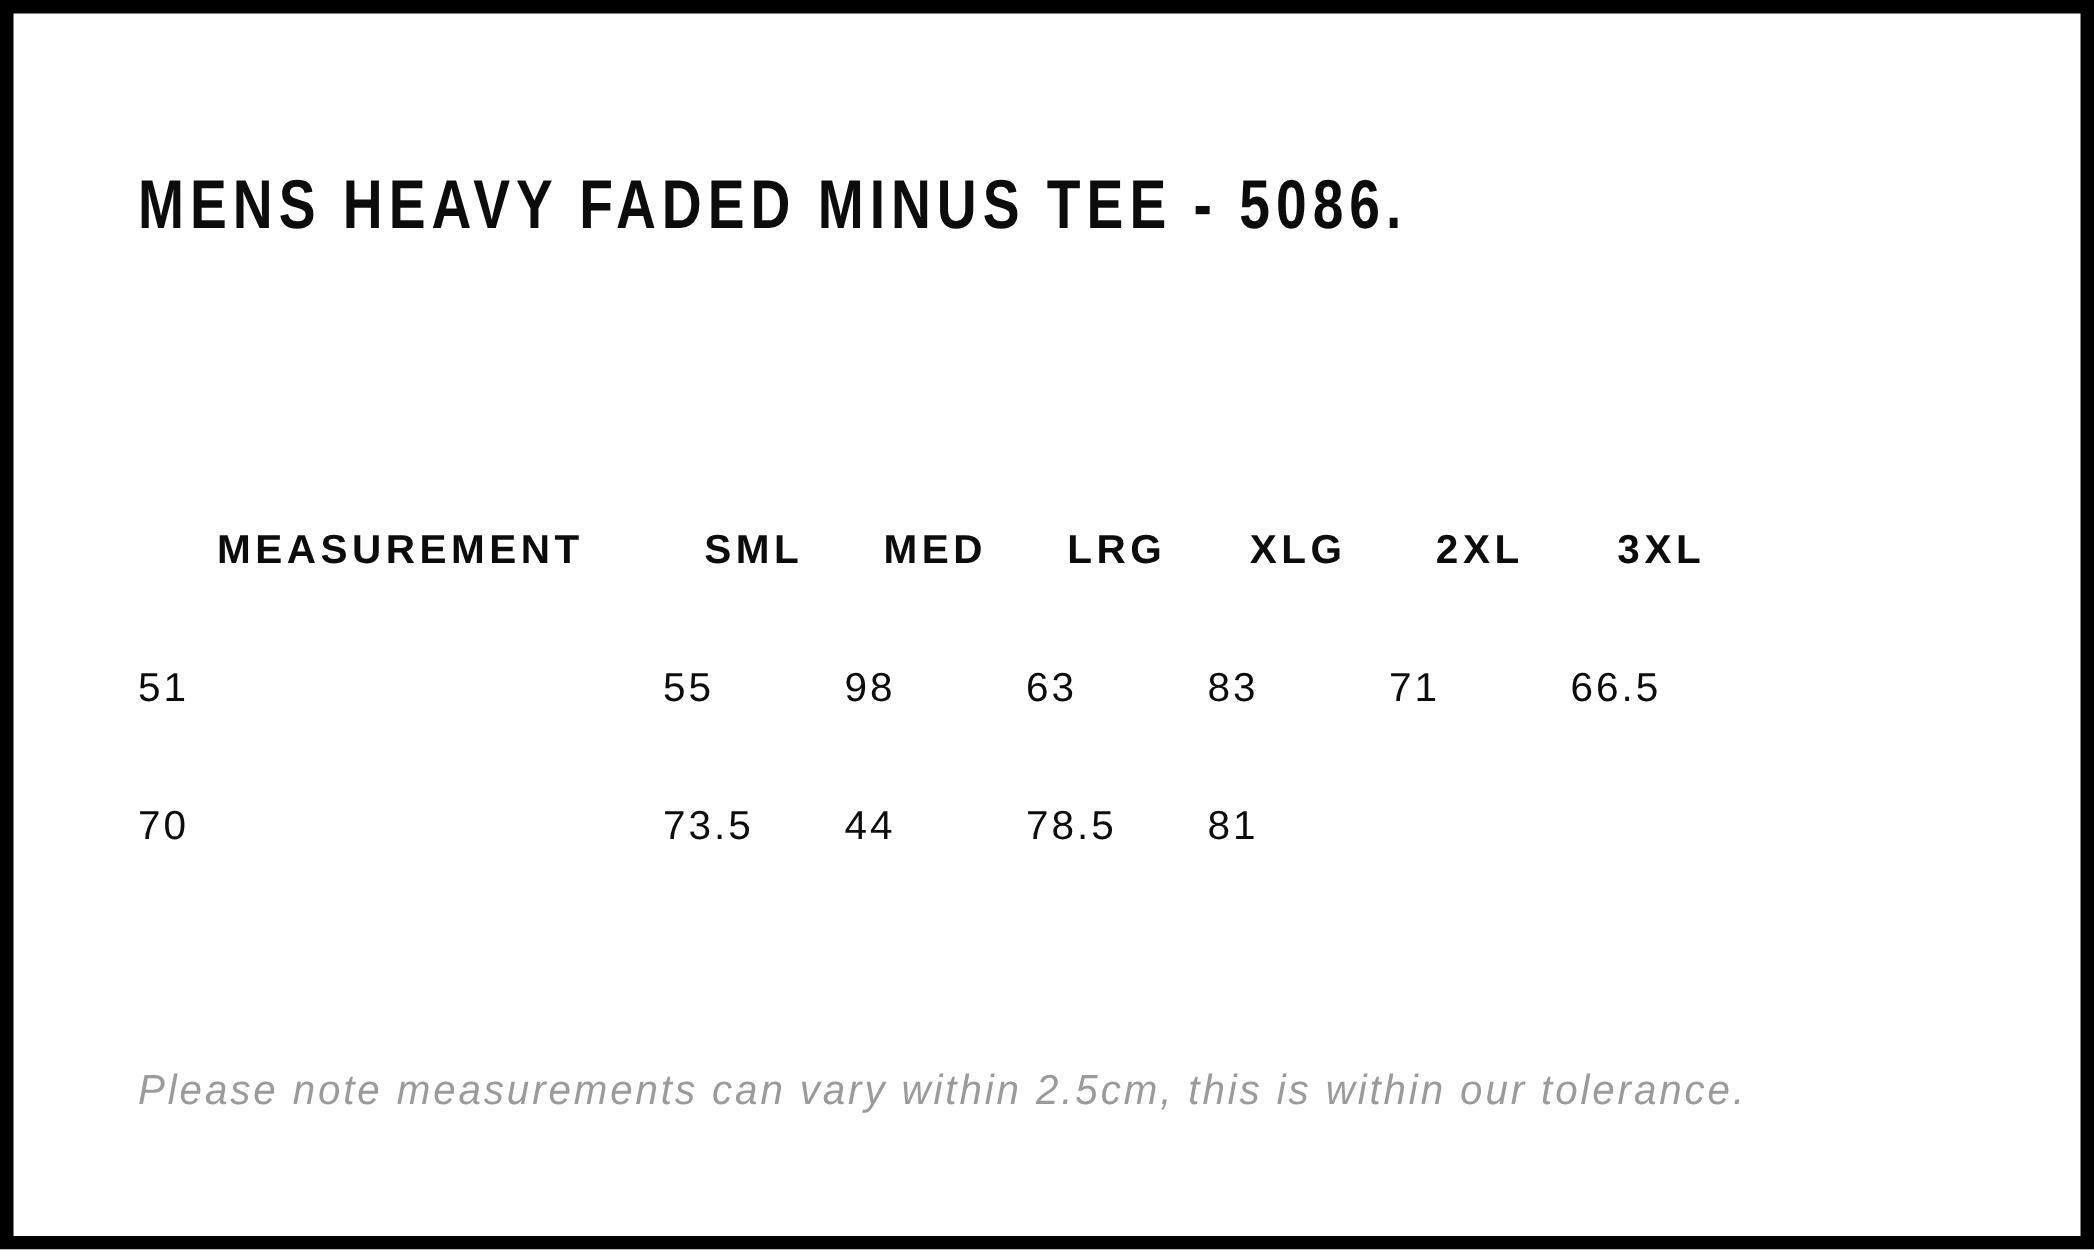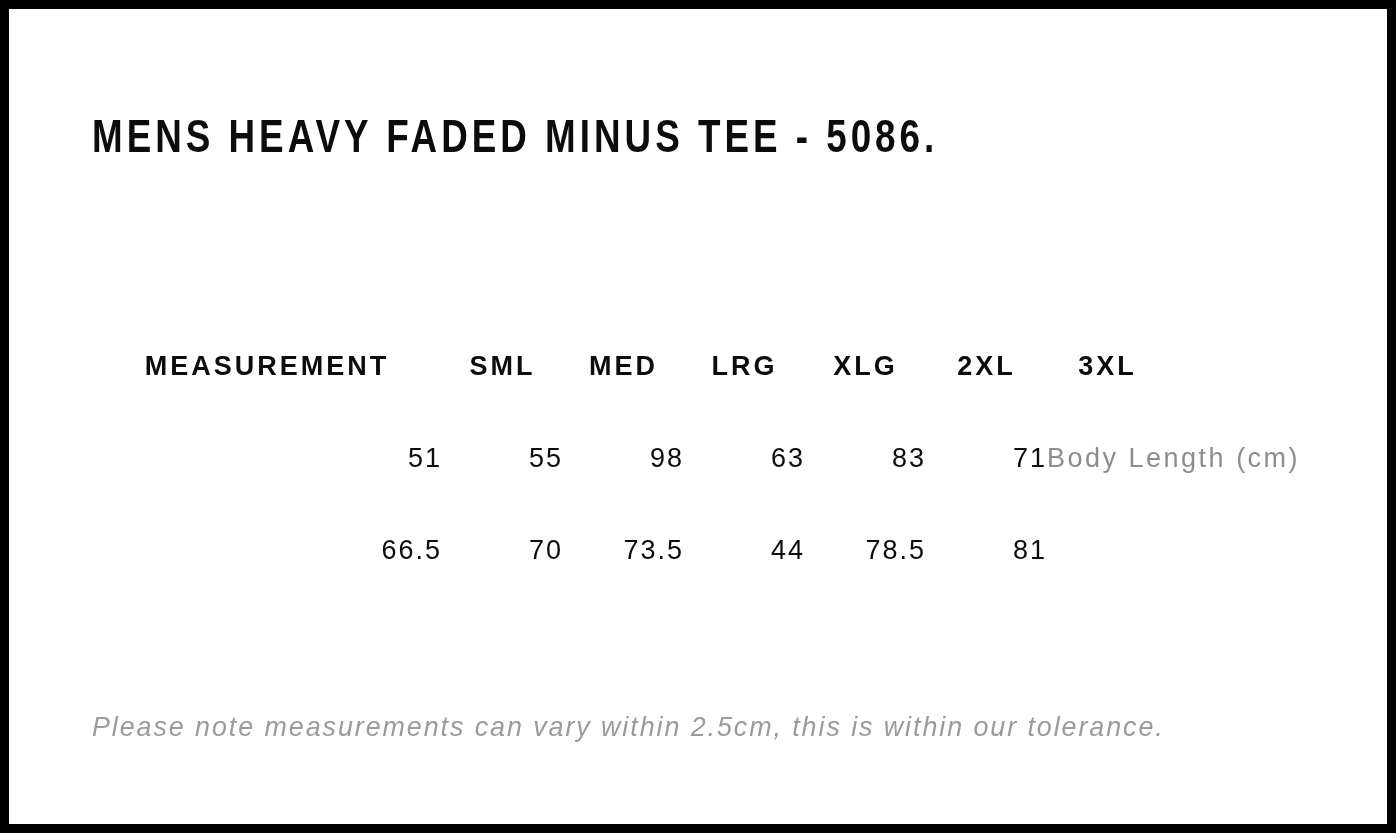--- a/index.html
+++ b/index.html
@@ -60,21 +60,21 @@
   }
   .cell.rowlabel {
     color: var(--c-text-muted);
     letter-spacing: 2.5px;
     text-align: left;
     font-weight: 400;
   }
   .cell.val {
     color: var(--c-text-primary);
     letter-spacing: 2px;
-    text-align: right;
+    text-align: left;
     font-weight: 400;
   }
   p.note {
     margin-top: 146px;
     font-size: 28px;
     line-height: 32px;
     font-style: italic;
     color: var(--c-text-note);
     letter-spacing: 2px;
     white-space: nowrap;
@@ -100,21 +100,20 @@
       <div class="cell head">2XL</div>
       <div class="cell head">3XL</div>
 
       <div class="cell val">51</div>
       <div class="cell val">55</div>
       <div class="cell val">98</div>
       <div class="cell val">63</div>
       <div class="cell val">83</div>
       <div class="cell val">71</div>
 
-      <div class="cell rowlabel">Body Length (cm)</div>
       <div class="cell val">66.5</div>
       <div class="cell val">70</div>
       <div class="cell val">73.5</div>
       <div class="cell val">44</div>
       <div class="cell val">78.5</div>
       <div class="cell val">81</div>
 
     </div>
 
     <p class="note">Please note measurements can vary within 2.5cm, this is within our tolerance.</p>

